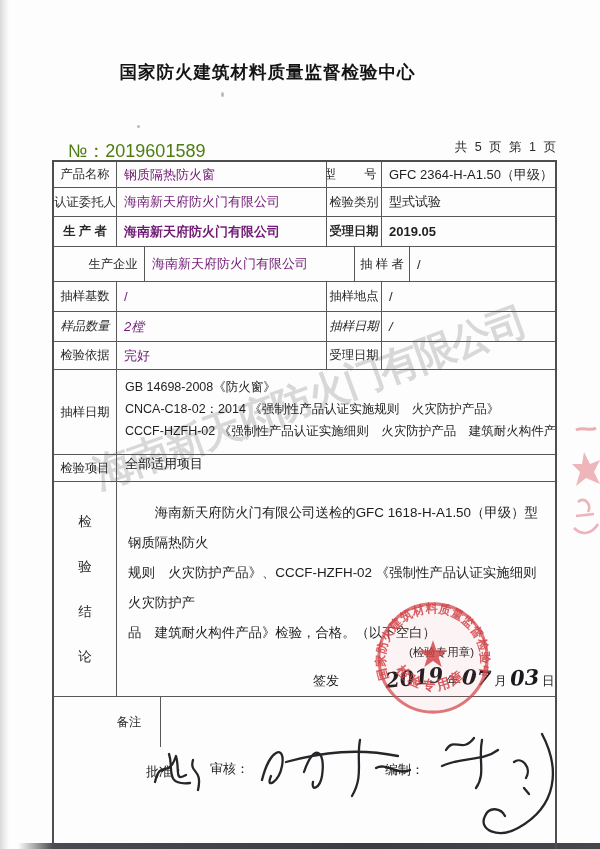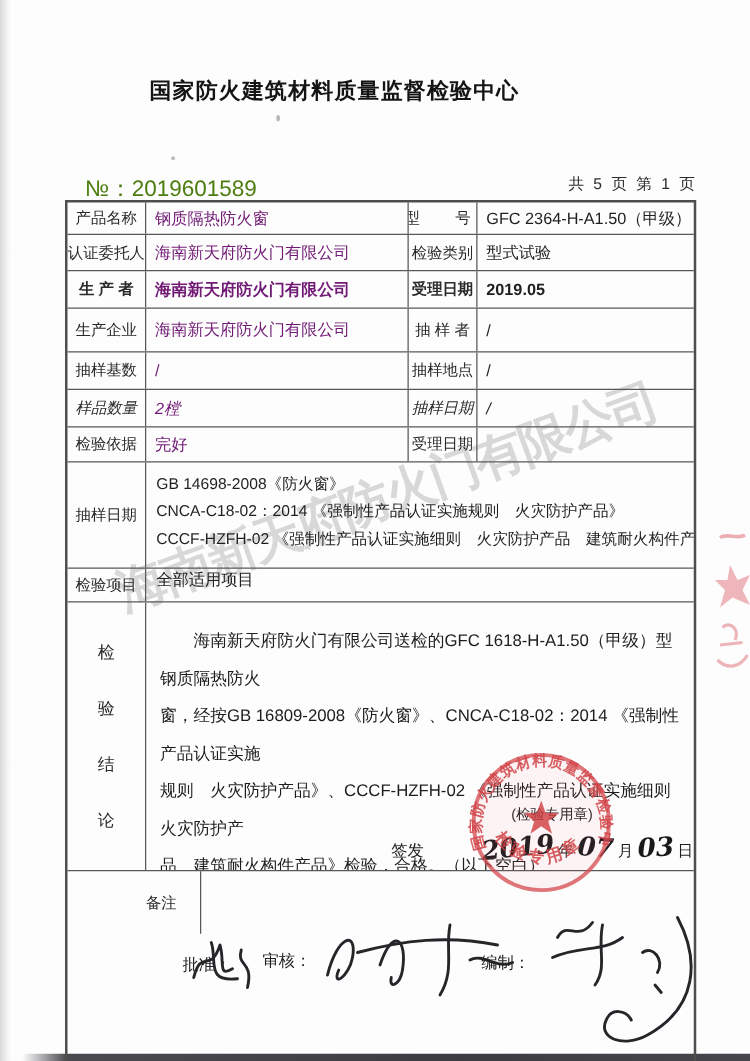--- a/index.html
+++ b/index.html
@@ -100,21 +100,21 @@
     <div class="c val2 last">型式试验</div>
   </div>
 
   <div class="row" style="height:30px;font-weight:bold;">
     <div class="c lab">生 产 者</div>
     <div class="c val">海南新天府防火门有限公司</div>
     <div class="c lab2">受理日期</div>
     <div class="c val2 last">2019.05</div>
   </div>
 
-  <div class="row" style="height:35px;">
+  <div class="row" style="height:35px;padding-left:28px;">
     <div class="c lab">生产企业</div>
     <div class="c val">海南新天府防火门有限公司</div>
     <div class="c lab2">抽 样 者</div>
     <div class="c val2 last">/</div>
   </div>
 
   <div class="row" style="height:30px;">
     <div class="c lab">抽样基数</div>
     <div class="c val">/</div>
     <div class="c lab2">抽样地点</div>
@@ -150,21 +150,20 @@
 
   <div class="row" style="height:215px;">
     <div class="c lab vert-label" style="display:flex;">
       <span>检</span>
       <span>验</span>
       <span>结</span>
       <span>论</span>
     </div>
     <div class="c merge concl last">
       <div class="l0">海南新天府防火门有限公司送检的GFC 1618-H-A1.50（甲级）型钢质隔热防火</div>
-      <div>窗，经按GB 16809-2008《防火窗》、CNCA-C18-02：2014 《强制性产品认证实施</div>
       <div>规则　火灾防护产品》、CCCF-HZFH-02 《强制性产品认证实施细则　火灾防护产</div>
       <div>品　建筑耐火构件产品》检验，合格。（以下空白）</div>
       <div class="seal-note">(检验专用章)</div>
       <div class="issue-line">
         <span>签发日期：</span>
         <span class="hand hw-y">2019</span>
         <span class="dsuf">年</span>
         <span class="hand hw-m">07</span>
         <span class="dsuf">月</span>
         <span class="hand hw-d">03</span>

